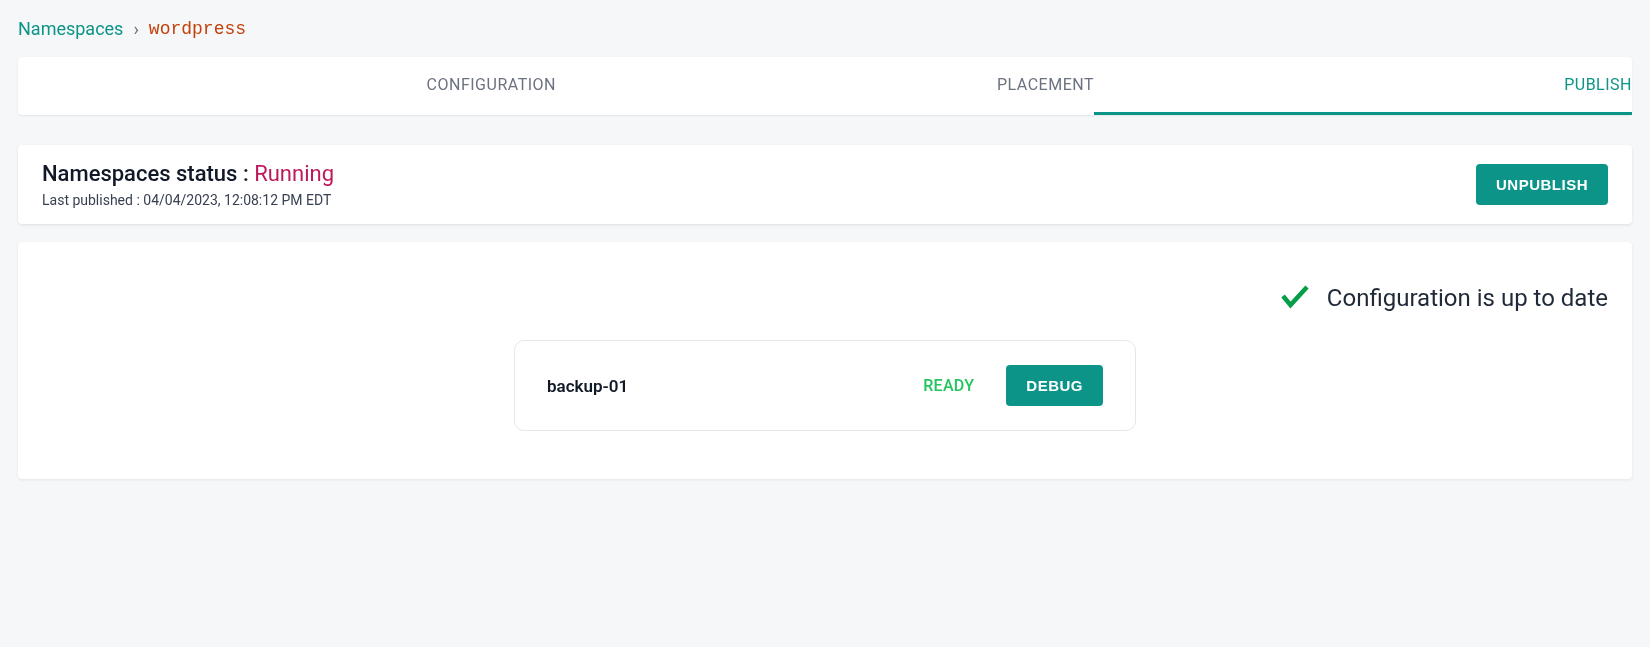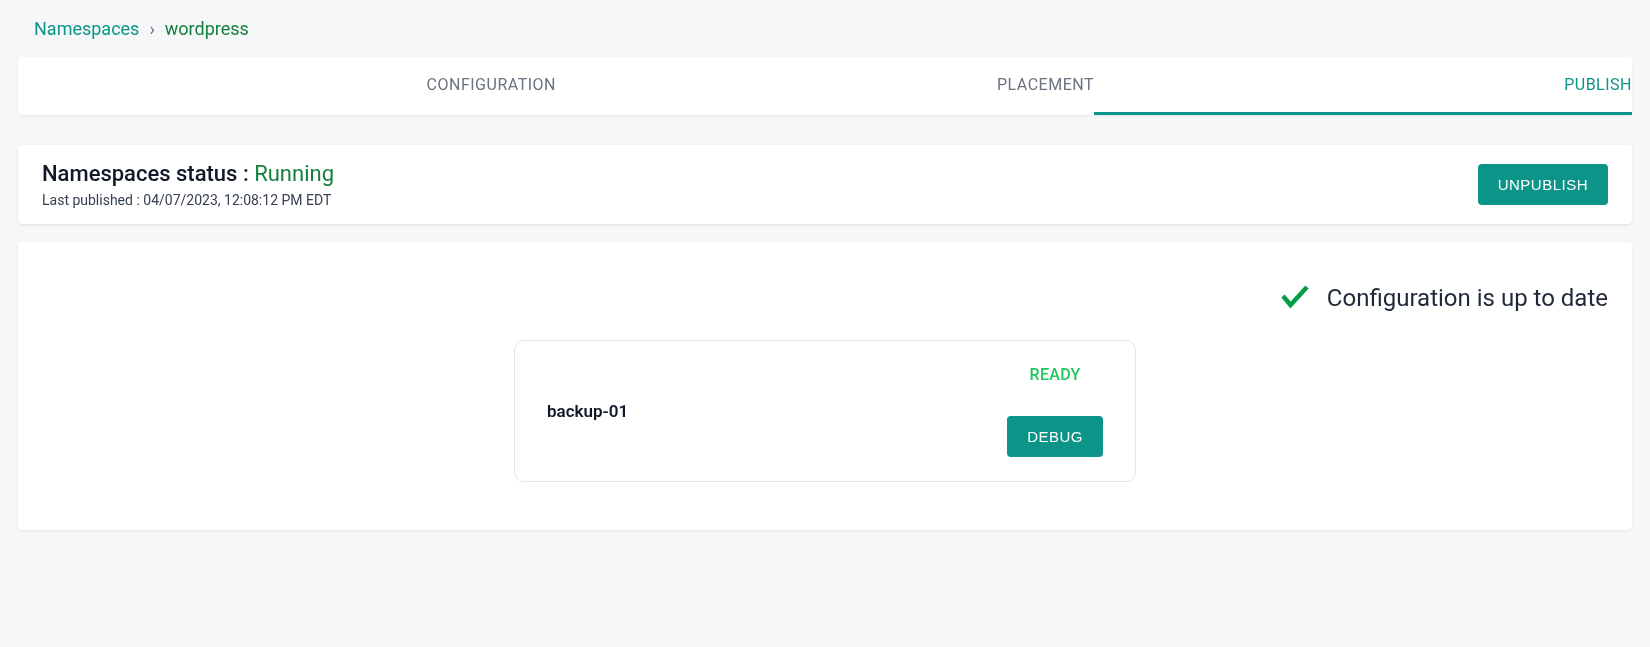--- a/index.html
+++ b/index.html
@@ -9,25 +9,24 @@
     color: #212529;
     width: 1650px;
     padding: 18px;
   }
   .breadcrumb {
     display: flex;
     align-items: center;
     gap: 10px;
     font-size: 18px;
     margin-bottom: 18px;
-    margin-left: 16px;
   }
   .breadcrumb a { color: #0d9488; text-decoration: none; }
   .breadcrumb .sep { color: #6b7280; }
-  .breadcrumb .current { color: #15803d; }
+  .breadcrumb .current { color: #c2410c; font-family: Liberation Mono, monospace; }
 
   .tabs {
     display: flex;
     background: #ffffff;
     border-radius: 4px;
     box-shadow: 0 1px 2px rgba(0,0,0,0.08);
     margin-bottom: 30px;
   }
   .tab {
     flex: 1;
@@ -54,39 +53,39 @@
     box-shadow: 0 1px 3px rgba(0,0,0,0.1);
     padding: 16px 24px;
     margin-bottom: 18px;
   }
   .status-title {
     font-size: 22px;
     font-weight: 500;
     color: #111827;
     margin-bottom: 6px;
   }
-  .status-value { color: #15803d; font-weight: 400; }
+  .status-value { color: #be185d; font-weight: 400; }
   .last-published {
     font-size: 14px;
     color: #374151;
   }
   .btn {
     display: inline-flex;
     align-items: center;
     gap: 8px;
     background: #0d9488;
     color: #ffffff;
     border: none;
     border-radius: 4px;
     padding: 12px 20px;
     font-size: 15px;
     letter-spacing: 0.5px;
     cursor: pointer;
     text-transform: uppercase;
-    font-weight: 400;
+    font-weight: 700;
   }
 
   .config-card {
     background: #ffffff;
     border-radius: 4px;
     box-shadow: 0 1px 3px rgba(0,0,0,0.08);
     padding: 36px 24px 48px;
     text-align: center;
   }
   .config-heading-row {
@@ -115,21 +114,21 @@
     margin: 0 auto;
     border: 1px solid #e5e7eb;
     border-radius: 10px;
     padding: 24px 32px;
     display: flex;
     align-items: center;
     justify-content: space-between;
     text-align: left;
   }
   .backup-name { font-weight: 600; font-size: 17px; color: #111827; }
-  .backup-right { display: flex; align-items: center; gap: 32px; flex-direction: column; }
+  .backup-right { display: flex; align-items: center; gap: 32px; }
   .ready-badge { color: #22c55e; font-weight: 500; font-size: 16px; letter-spacing: 0.3px; }
 </style>
 </head>
 <body>
 
 <nav class="breadcrumb">
   <a href="#">Namespaces</a>
   <span class="sep">›</span>
   <span class="current">wordpress</span>
 </nav>
@@ -139,21 +138,21 @@
   <div class="tab">PLACEMENT</div>
   <div class="tab active">PUBLISH</div>
 </div>
 
 <div class="status-card">
   <div>
     <div class="status-title">
       <span>Namespaces status : </span><span class="status-value">Running</span>
     </div>
     <div class="last-published">
-      <span>Last published : </span><span>04/07/2023, 12:08:12 PM EDT</span>
+      <span>Last published : </span><span>04/04/2023, 12:08:12 PM EDT</span>
     </div>
   </div>
   <button class="btn">UNPUBLISH</button>
 </div>
 
 <div class="config-card">
   <div class="config-heading-row">
     <span class="check-icon">
       <svg viewBox="0 0 24 24">
           <polyline points="4 12 9 18 20 6"></polyline>

